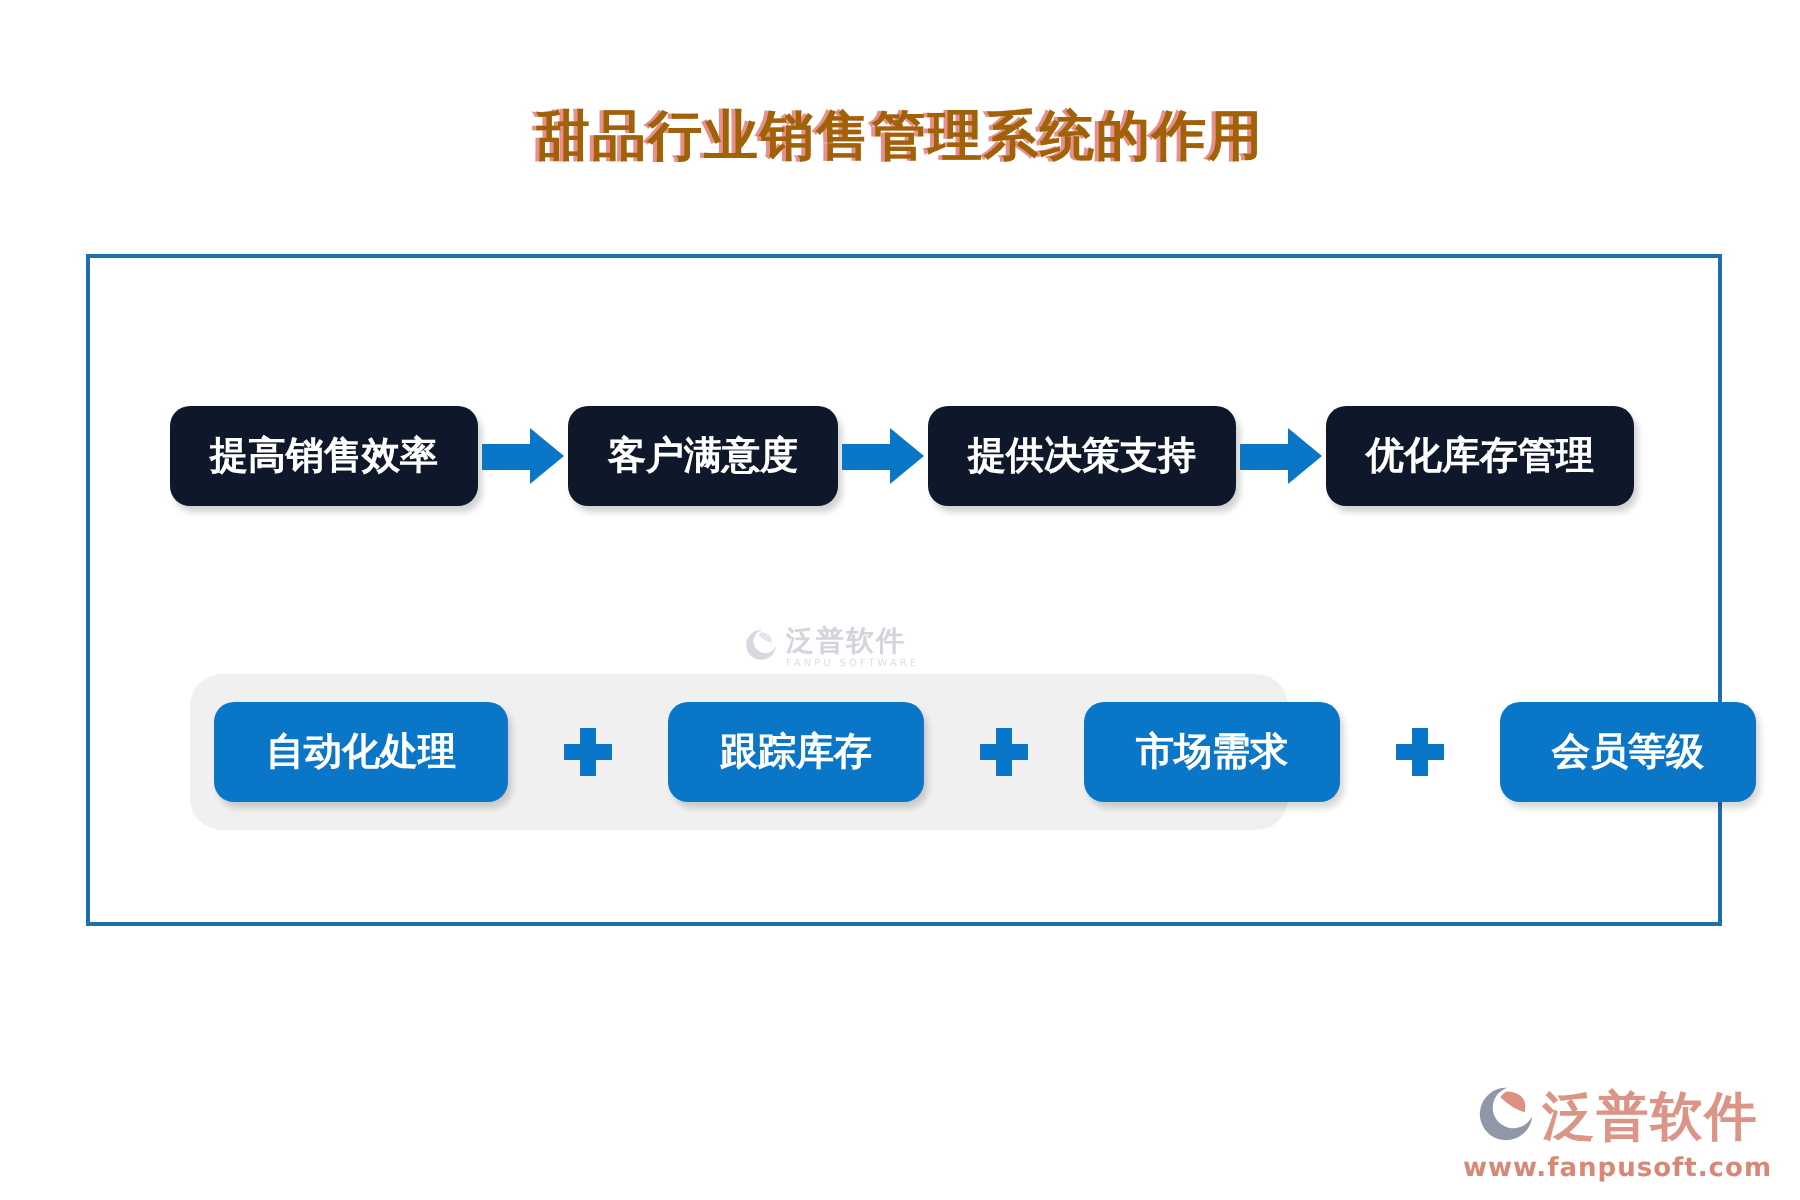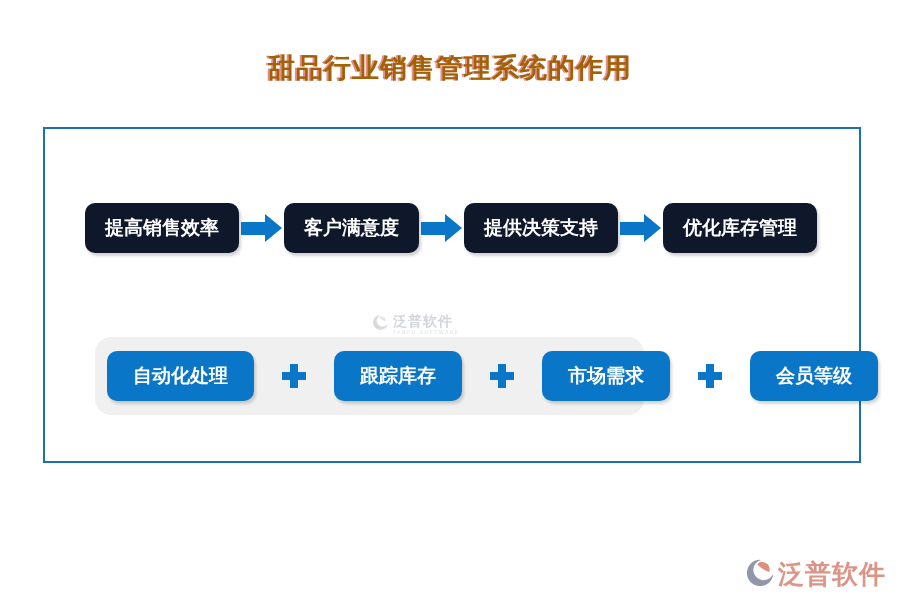--- a/index.html
+++ b/index.html
@@ -132,13 +132,14 @@
 <div class="footer-logo">
   <div class="fl-top">
     <span>
       <svg width="30" height="30" viewBox="0 0 32 32">
         <path d="M17 2 A14 14 0 1 0 30 17 A11 11 0 1 1 17 2 Z" fill="#8F97A8"></path>
         <path d="M17 4 Q28 5 26 15 Q19 13 13 7 Q15 4 17 4 Z" fill="#DE9080"></path>
       </svg>
     </span>
     <span class="fl-brand">泛普软件</span>
   </div>
+  <span class="fl-url">www.fanpusoft.com</span>
 </div>
 
 </body></html>

